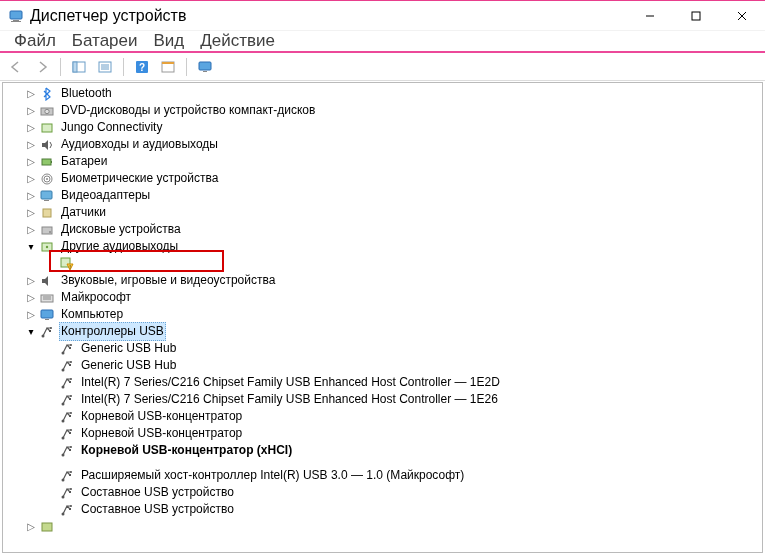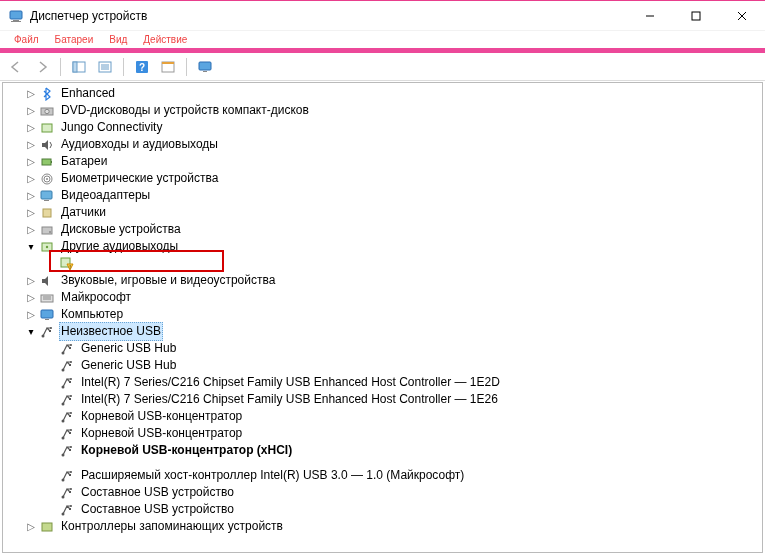--- a/index.html
+++ b/index.html
@@ -1,22 +1,22 @@
 <!DOCTYPE html>
 <html><head>
 <meta charset="utf-8">
 <style>
   * { box-sizing: border-box; font-family: "Segoe UI", Tahoma, sans-serif; }
   body { margin: 0; background: #fff; width: 765px; height: 553px; overflow: hidden; border-top: 1px solid #e83e8c; }
-  .titlebar { height: 30px; display: flex; align-items: center; padding: 0 0 0 8px; font-size: 12px; color: #000; border-bottom: 1px solid rgba(0,0,0,0.05); justify-content: flex-end; }
+  .titlebar { height: 30px; display: flex; align-items: center; padding: 0 0 0 8px; font-size: 16px; color: #000; border-bottom: 1px solid rgba(0,0,0,0.05); justify-content: flex-end; }
   .titlebar .app-icon { width: 16px; height: 16px; margin-right: 6px; }
   .titlebar .title-text { flex: 1; }
   .titlebar .winbtns { display: flex; }
   .titlebar .winbtn { width: 46px; height: 30px; display: flex; align-items: center; justify-content: center; font-size: 12px; color: #333; }
-  .menubar { height: 22px; display: flex; align-items: center; padding-left: 6px; font-size: 10px; color: #ef4444; border-bottom: 5px solid #ec4899; }
+  .menubar { height: 22px; display: flex; align-items: center; padding-left: 6px; font-size: 17px; color: #404040; border-bottom: 2px solid #ec4899; }
   .menubar .menuitem { padding: 2px 8px; }
   .toolbar { height: 28px; border-bottom: 1px solid #dcdcdc; display: flex; align-items: center; padding-left: 4px; gap: 2px; }
   .toolbar .tb-sep { width: 1px; height: 18px; background: #ccc; margin: 0 4px; }
   .toolbar .tb-btn { width: 24px; height: 22px; display: flex; align-items: center; justify-content: center; border: 1px solid transparent; }
   .toolbar .tb-btn.disabled { opacity: 0.45; }
   .content { position: absolute; top: 82px; bottom: 0; left: 2px; right: 2px; border: 1px solid #bababa; overflow-y: scroll; overflow-x: hidden; background: #fff; }
   .tree { font-size: 12px; padding: 2px 0; }
   .node { display: flex; align-items: center; height: 17px; line-height: 17px; white-space: nowrap; }
   .toggle { width: 12px; height: 12px; display: inline-flex; align-items: center; justify-content: center; margin-right: 2px; color: #666; font-size: 10px; }
   .toggle.expanded { color: #000; }
@@ -118,32 +118,32 @@
 <div class="content">
   <div class="tree">
 
     <div class="node" style="padding-left:22px">
       <span class="toggle">▷</span>
       <span class="icon">
           <svg width="14" height="14">
             <path d="M6 1 L10 4 L4 10 M4 4 L10 10 L6 13 L6 1" fill="none" stroke="#2a7de1" stroke-width="1.2"></path>
           </svg>
         </span>
-      <span class="label">Enhanced</span>
+      <span class="label">Bluetooth</span>
     </div>
 
     <div class="node" style="padding-left:22px">
       <span class="toggle">▷</span>
       <span class="icon">
           <svg width="14" height="14">
             <rect x="1" y="4" width="12" height="7" fill="#c8c8c8" stroke="#888"></rect>
             <circle cx="7" cy="7.5" r="2.2" fill="#e0e0e0" stroke="#888"></circle>
           </svg>
         </span>
-      <span class="label">DVD-дисководы и устройств компакт-дисков</span>
+      <span class="label">DVD-дисководы и устройство компакт-дисков</span>
     </div>
 
     <div class="node" style="padding-left:22px">
       <span class="toggle">▷</span>
       <span class="icon">
           <svg width="14" height="14">
             <rect x="2" y="3" width="10" height="8" fill="#d9edc6" stroke="#6b9e3e"></rect>
           </svg>
         </span>
       <span class="label">Jungo Connectivity</span>
@@ -272,21 +272,21 @@
     <div class="node" style="padding-left:22px">
       <span class="toggle expanded">▾</span>
       <span class="icon">
           <svg width="14" height="14">
             <circle cx="3" cy="11" r="1.5" fill="#555"></circle>
             <path d="M3 11 L7 3 L10 6 M7 3 L11 3" fill="none" stroke="#555" stroke-width="1.2"></path>
             <circle cx="11" cy="3" r="1" fill="#555"></circle>
             <rect x="9" y="5" width="2" height="2" fill="#555"></rect>
           </svg>
         </span>
-      <span class="label selected">Неизвестное USB</span>
+      <span class="label selected">Контроллеры USB</span>
     </div>
 
     <div id="usb-children">
         <div class="node" style="padding-left: 56px;">
           <span class="icon">
             <svg width="14" height="14">
               <circle cx="3" cy="11" r="1.5" fill="#555"></circle>
               <path d="M3 11 L7 3 L10 6 M7 3 L11 3" fill="none" stroke="#555" stroke-width="1.2"></path>
               <circle cx="11" cy="3" r="1" fill="#555"></circle>
               <rect x="9" y="5" width="2" height="2" fill="#555"></rect>
@@ -395,18 +395,17 @@
         </div>
       </div>
 
     <div class="node" style="padding-left:22px">
       <span class="toggle">▷</span>
       <span class="icon">
           <svg width="14" height="14">
             <rect x="2" y="3" width="10" height="8" fill="#c4d98e" stroke="#7d9544"></rect>
           </svg>
         </span>
-      <span class="label">Контроллеры запоминающих устройств</span>
     </div>
 
   </div>
   <div class="highlight-box" style="left:46px; top:167px; width:175px; height:22px;"></div>
 </div>
 
 </body></html>

